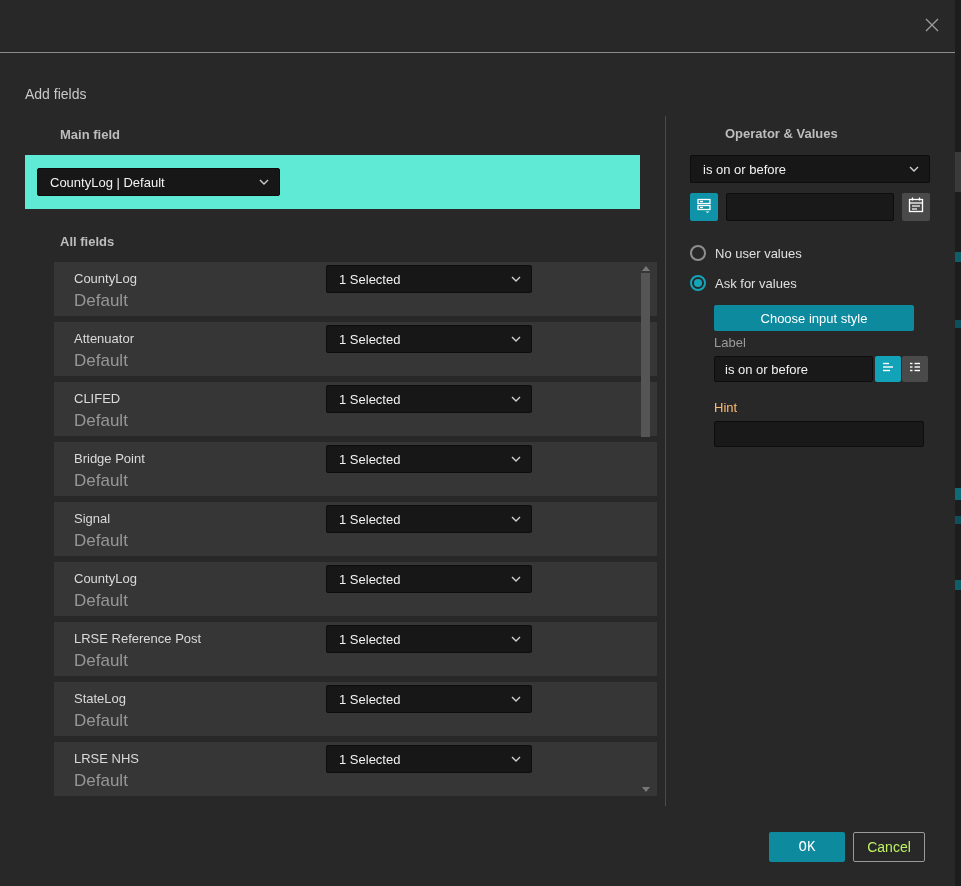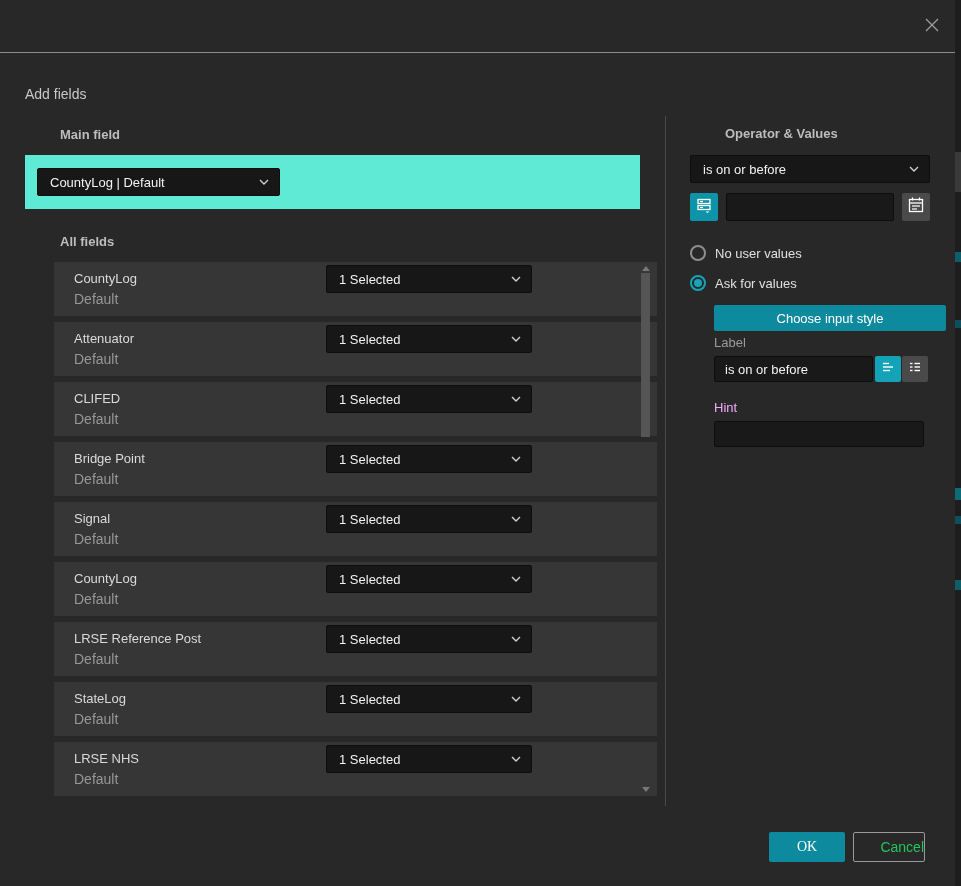--- a/index.html
+++ b/index.html
@@ -49,21 +49,21 @@
   .mf-select-field { position:absolute; left:272px; top:13px; width:206px; height:28px; padding-left:8px; }
   .cal-icon { display:flex; margin-right:8px; }
 
   
   .all-fields-label { left:25px; top:234px; }
   .fields-list { left:25px; top:262px; width:525px;margin-left:29px; }
   .field-row {
     position:relative; width:603px; height:54px; background:#363636; margin-bottom:6px;
   }
   .field-row .f-name { position:absolute; left:20px; top:9px; font-size:13px; color:#dadada; }
-  .field-row .f-sub  { position:absolute; left:20px; top:29px; font-size:14px; color:#979797; }
+  .field-row .f-sub  { position:absolute; left:20px; top:29px; font-size:17px; color:#979797; }
   .field-row .select { position:absolute; left:272px; top:3px; width:206px; height:28px; }
 
   
   .scrollbar { left:639px; top:260px; width:13px; height:538px; }
   .sb-arrow { position:absolute; left:3px; width:0; height:0; border-left:4px solid transparent; border-right:4px solid transparent; cursor:pointer; }
   .sb-up   { top:6px; border-bottom:5px solid #787878; }
   .sb-down { bottom:6px; border-top:5px solid #787878; }
   .sb-thumb { position:absolute; left:2px; top:13px; width:9px; height:164px; background:#555555; cursor:pointer; }
 
   .v-divider { left:665px; top:116px; width:1px; height:690px; background:#4b4b4b; }
@@ -86,43 +86,43 @@
   .radio-row-2 { left:690px; top:275px; }
   .radio-circle {
     width:16px; height:16px; border-radius:50%; border:2px solid #8e8e8e; margin-right:9px;
     display:flex; align-items:center; justify-content:center; background:transparent;
   }
   .radio-circle.selected { border-color:#14a5ba; }
   .radio-circle.selected::after { content:""; width:8px; height:8px; border-radius:50%; background:#14a5ba; }
   .radio-label { font-size:13px; color:#e0e0e0; }
 
   .choose-btn {
-    left:714px; top:305px; width:232px; height:26px; background:#0e8a9e; border:none; border-radius:2px;
+    left:714px; top:305px; width:200px; height:26px; background:#0e8a9e; border:none; border-radius:2px;
     color:#ffffff; font-size:13px; font-family:"Liberation Sans",sans-serif; cursor:pointer;
   }
   .label-caption { left:714px; top:335px; font-size:13px; color:#9b9b9b; }
   .label-input { left:714px; top:356px; width:159px; height:26px; }
   .style-btn {
     width:26px; height:26px; border:none; border-radius:2px;
     display:flex; align-items:center; justify-content:center; cursor:pointer;
   }
   .style-btn-text { left:875px; top:356px; background:#12a3b8; }
   .style-btn-list { left:902px; top:356px; background:#4a4a4a; }
 
-  .hint-caption { left:714px; top:400px; font-size:13px; color:#f0abfc; }
+  .hint-caption { left:714px; top:400px; font-size:13px; color:#fdba74; }
   .hint-input { left:714px; top:421px; width:210px; height:26px; }
 
   
   .ok-btn {
     left:769px; top:832px; width:76px; height:30px; background:#0e8a9e; border:none; border-radius:2px;
-    color:#ffffff; font-size:14px; font-family:Liberation Serif, serif; cursor:pointer;
+    color:#ffffff; font-size:14px; font-family:Liberation Mono, monospace; cursor:pointer;
   }
   .cancel-btn {
     left:853px; top:832px; width:72px; height:30px; background:transparent; border:1px solid #9a9a9a; border-radius:2px;
-    color:#22c55e; font-size:14px; font-family:"Liberation Sans",sans-serif; cursor:pointer;text-align:right;
+    color:#bef264; font-size:14px; font-family:"Liberation Sans",sans-serif; cursor:pointer;
   }
 
   
   .page-edge { left:955px; top:0; width:6px; height:886px; background:#1d1d1d; }
   .edge-seg { position:absolute; left:0; width:6px; }
 </style>
 </head>
 <body>
 
 <div class="abs title-bar">

